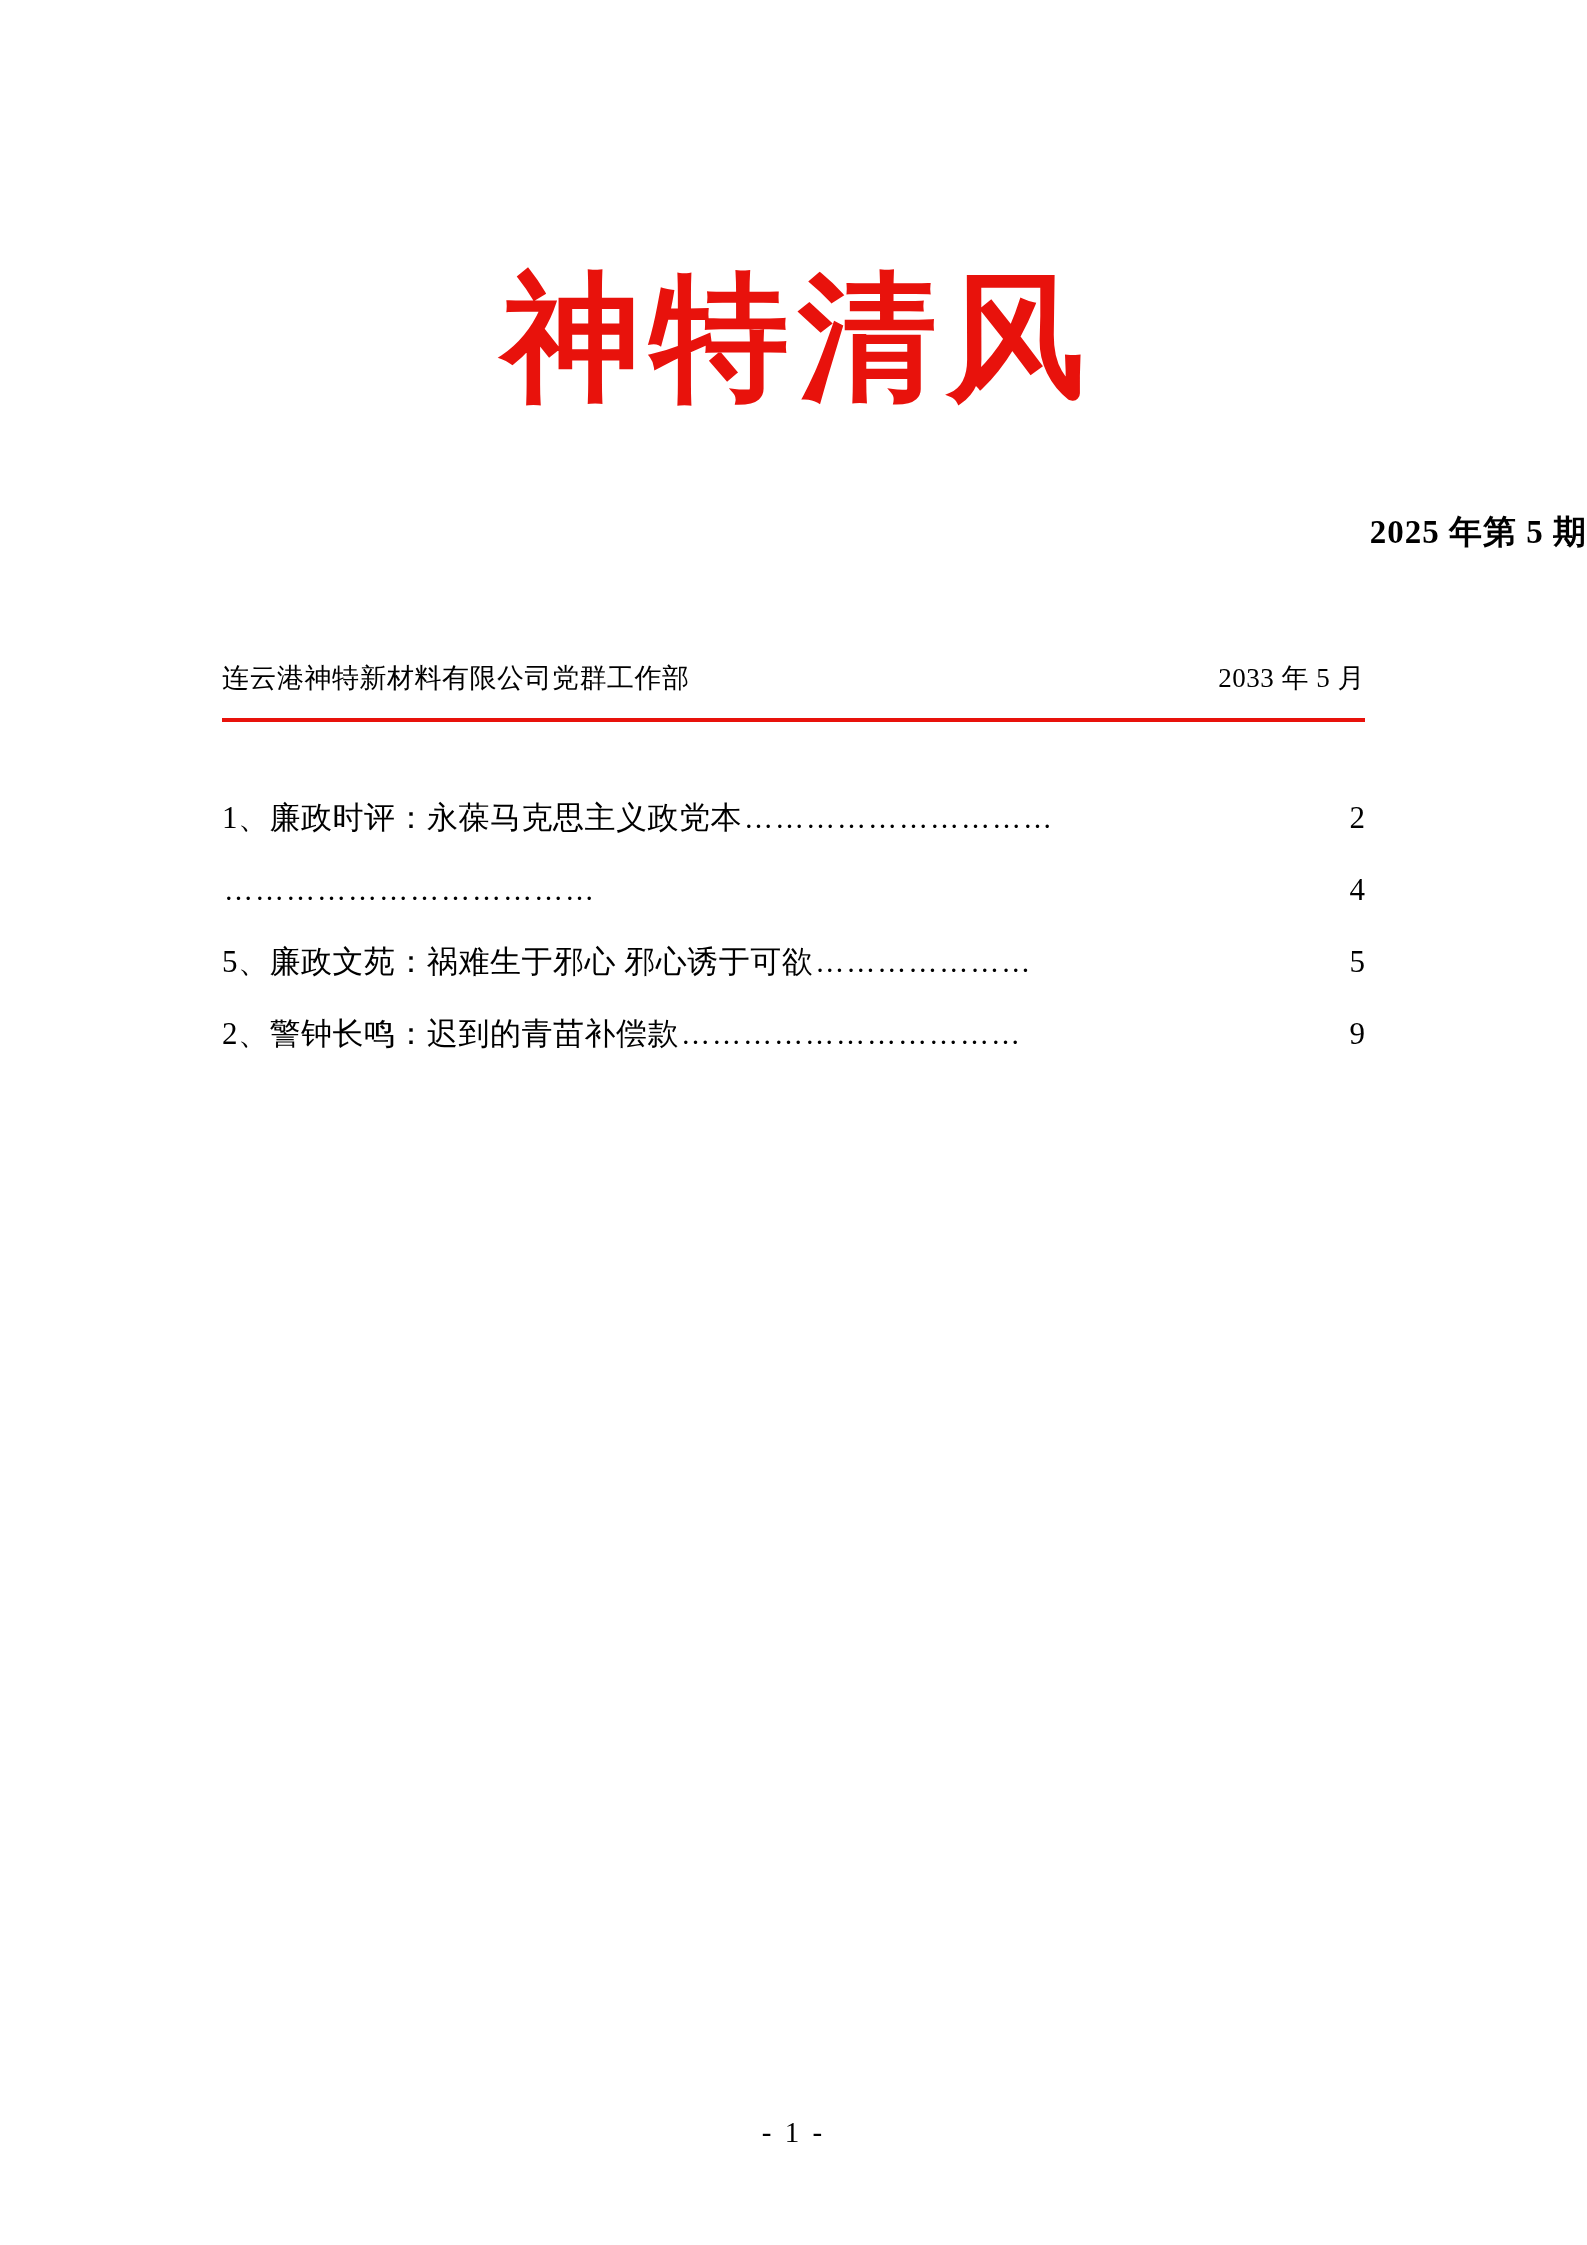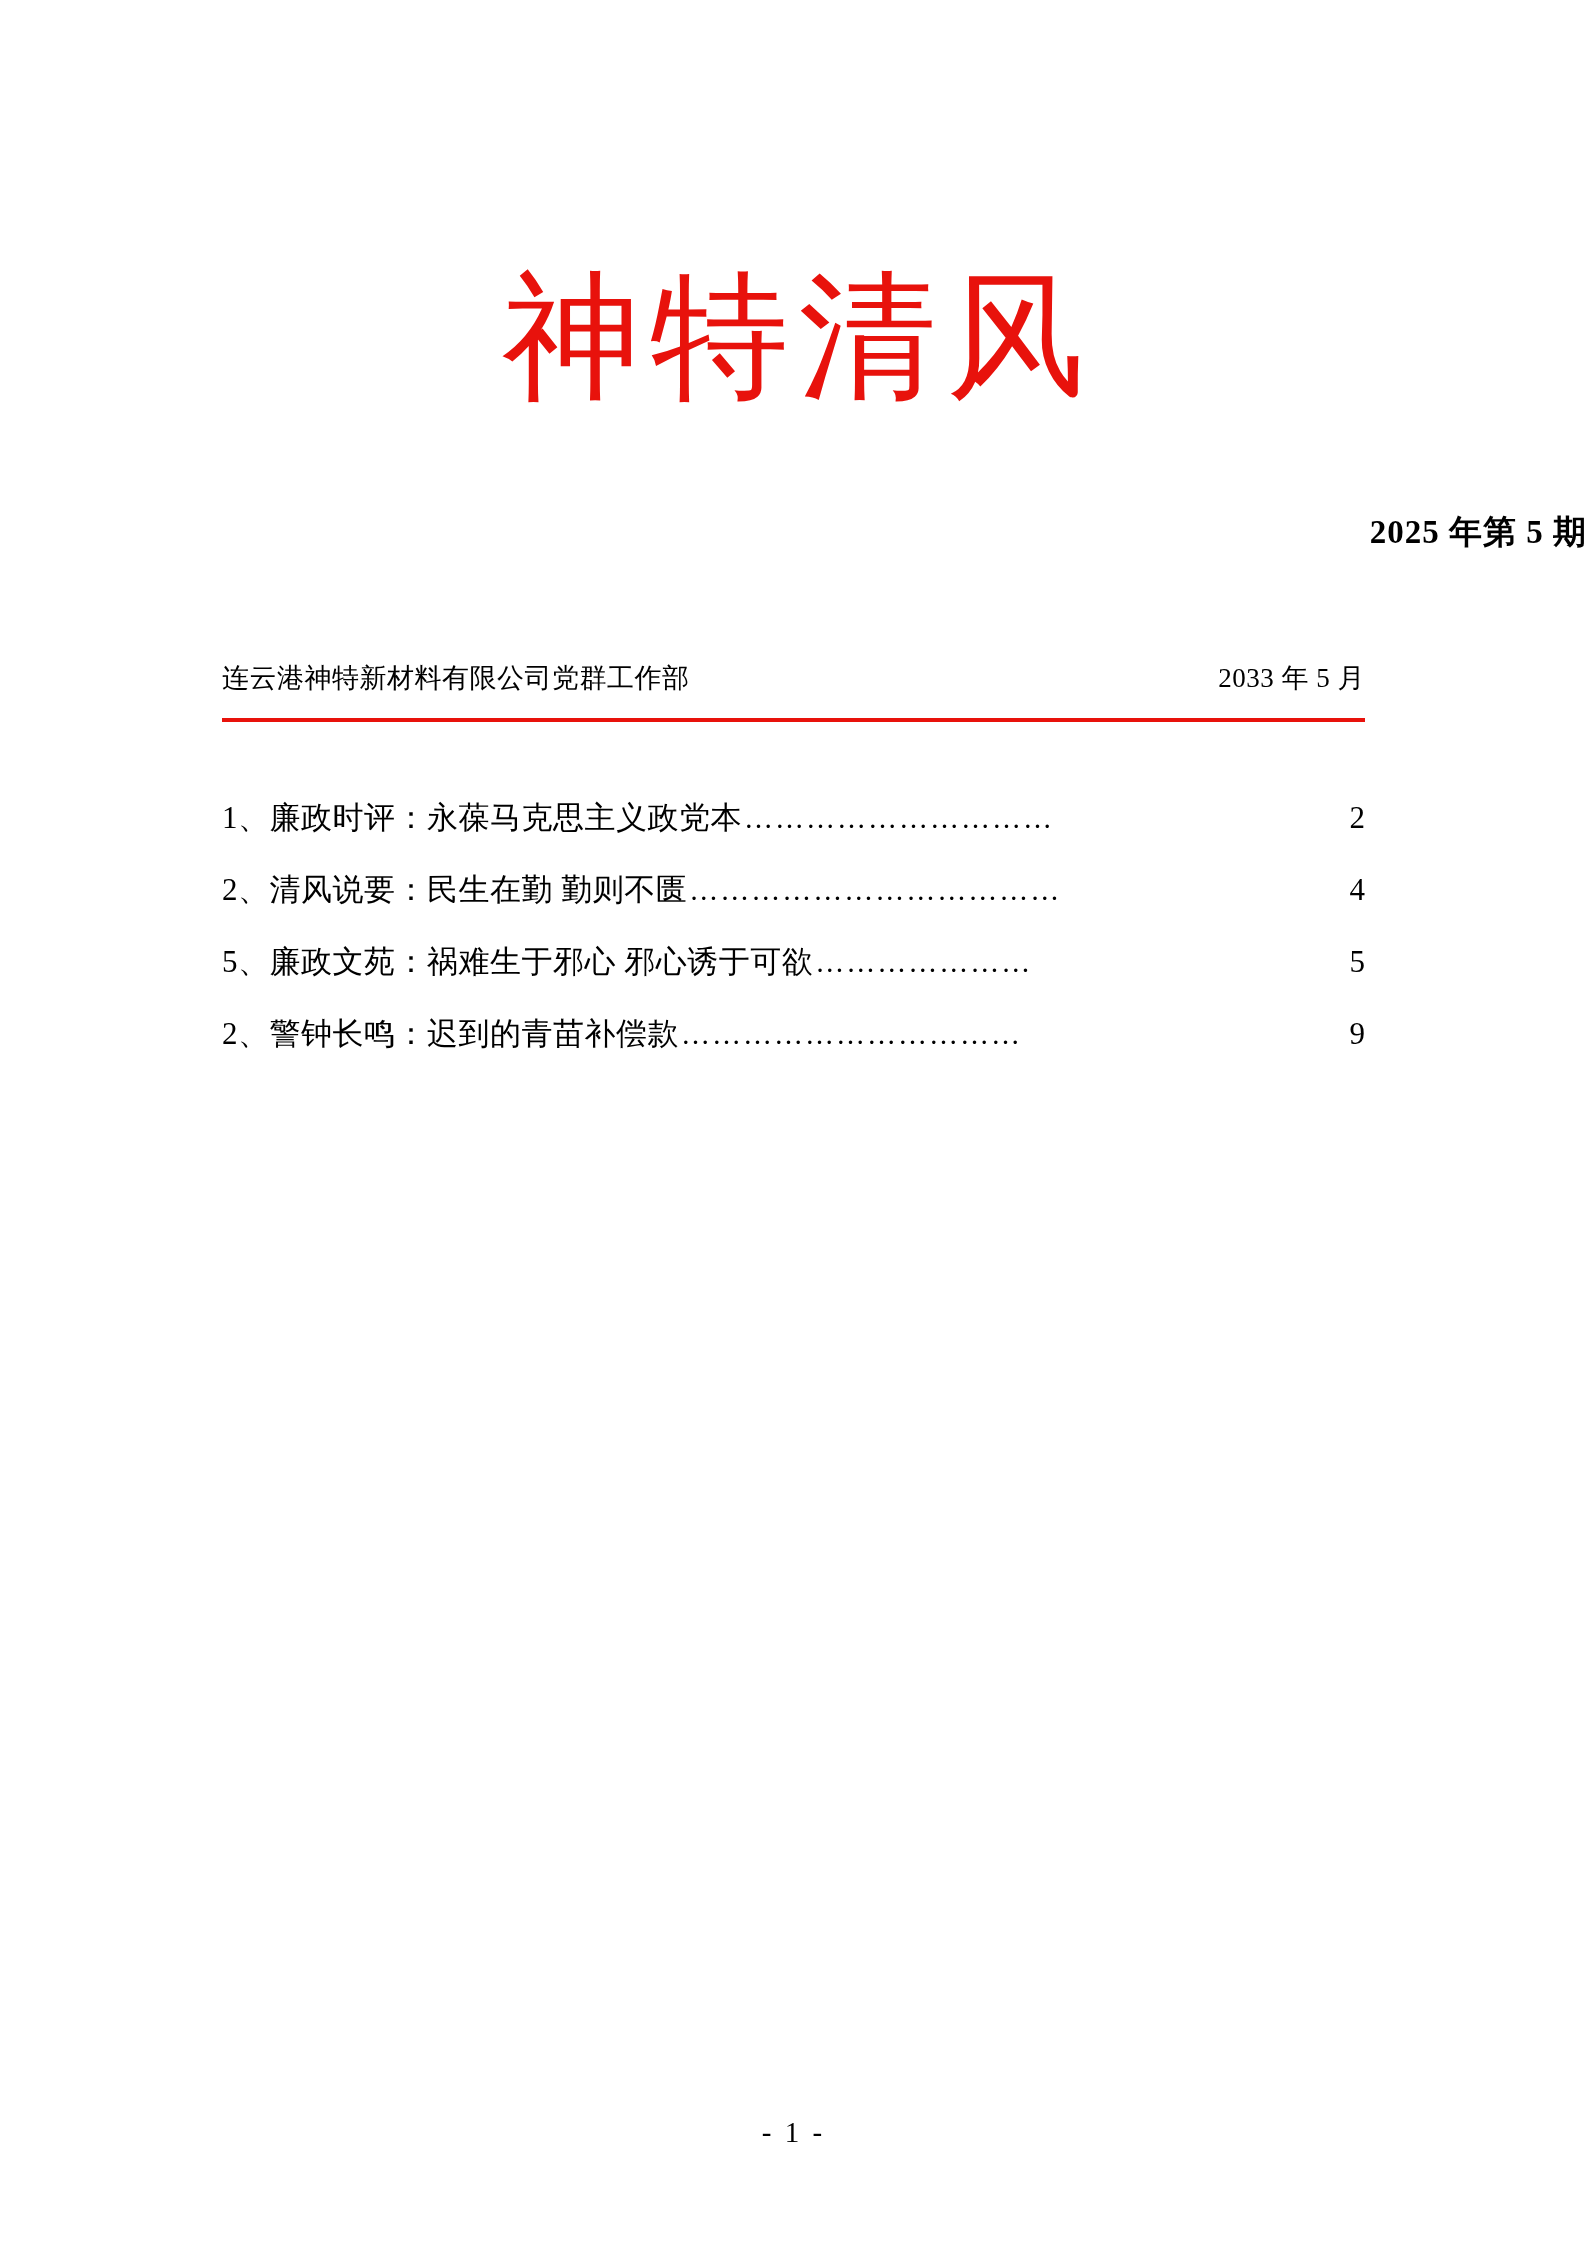--- a/index.html
+++ b/index.html
@@ -20,21 +20,21 @@
     position: absolute;
     inset: 0;
     padding: 0;
   }
 
   .masthead {
     text-align: center;
     margin-top: 268px;
     color: #e8120c;
     font-family: "DejaVu Serif", "Liberation Serif", serif;
-    font-weight: 400;
+    font-weight: 700;
     font-size: 138px;
     letter-spacing: 10px;
     line-height: 1.0;
     text-indent: 10px;
   }
 
   .issue {
     text-align: right;
     margin-top: 104px;
     font-size: 33px;
@@ -138,21 +138,20 @@
 
   <div class="toc">
 
     <div class="toc-item">
       <span class="label">1、廉政时评：永葆马克思主义政党本</span>
       <span class="leader">…………………………</span>
       <span class="page-no">2</span>
     </div>
 
     <div class="toc-item">
-      <span class="label">2、清风说要：民生在勤  勤则不匮</span>
       <span class="leader">………………………………</span>
       <span class="page-no">4</span>
     </div>
 
     <div class="toc-item">
       <span class="label">5、廉政文苑：祸难生于邪心  邪心诱于可欲</span>
       <span class="leader">…………………</span>
       <span class="page-no">5</span>
     </div>
 

